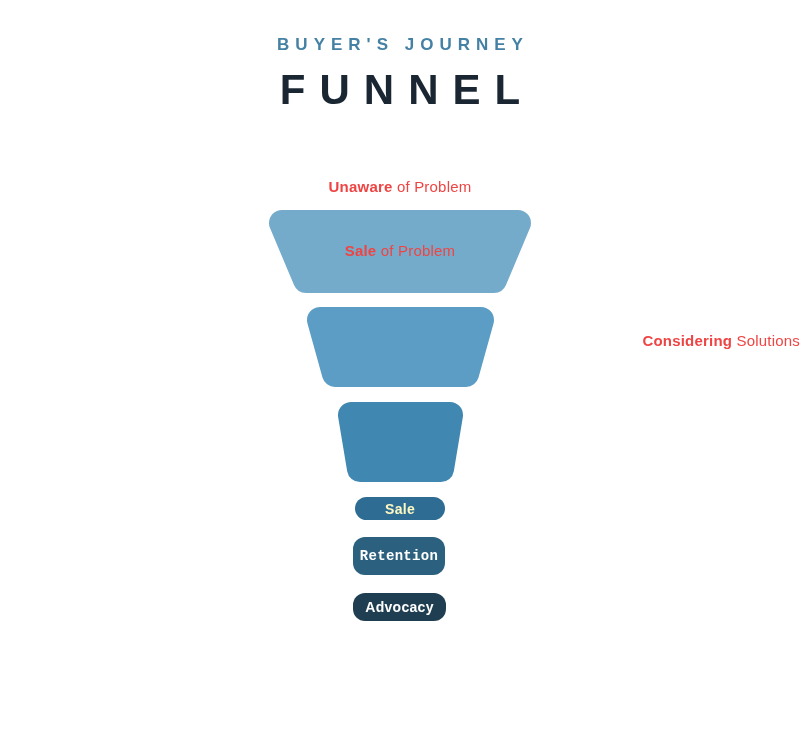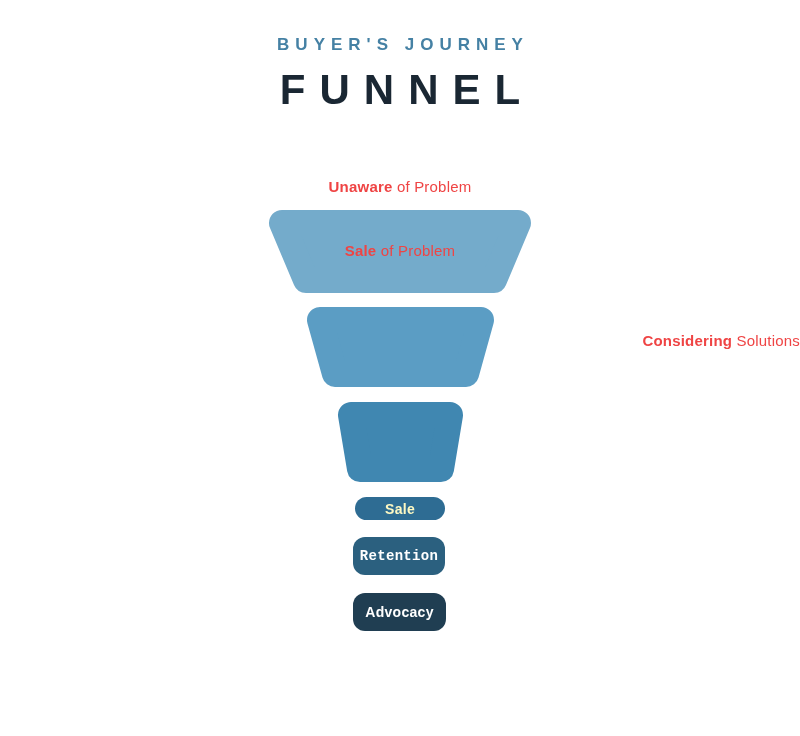--- a/index.html
+++ b/index.html
@@ -44,21 +44,21 @@
   .funnel-svg path { stroke-width: 26; stroke-linejoin: round; }
 
   .pill {
     position: absolute;
     display: flex; align-items: center; justify-content: center;
     color: #ffffff; font-weight: 700; font-size: 14px;
     letter-spacing: 0.3px;
   }
   .pill-sale      { left: 355px; top: 497px; width: 90px; height: 23px; border-radius: 12px; }
   .pill-retention { left: 353px; top: 537px; width: 92px; height: 38px; border-radius: 12px; font-family: Liberation Mono, monospace; }
-  .pill-advocacy  { left: 353px; top: 593px; width: 93px; height: 38px; border-radius: 12px; }
+  .pill-advocacy  { left: 353px; top: 593px; width: 93px; height: 28px; border-radius: 12px; }
 </style>
 </head>
 <body>
 
 <div class="canvas">
 
   <div class="subtitle" style="color: rgb(69, 129, 164);">BUYER'S JOURNEY</div>
   <div class="title" style="color: rgb(26, 39, 51);">FUNNEL</div>
 
   <svg class="funnel-svg" width="800" height="736" viewBox="0 0 800 736">

